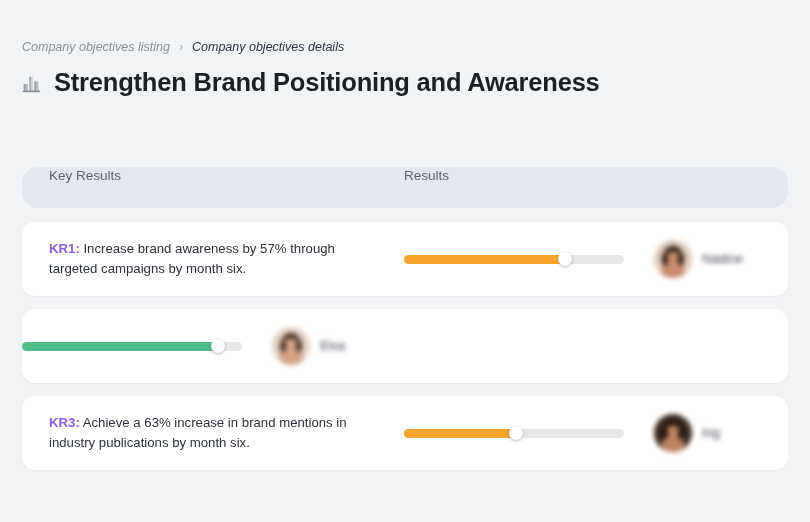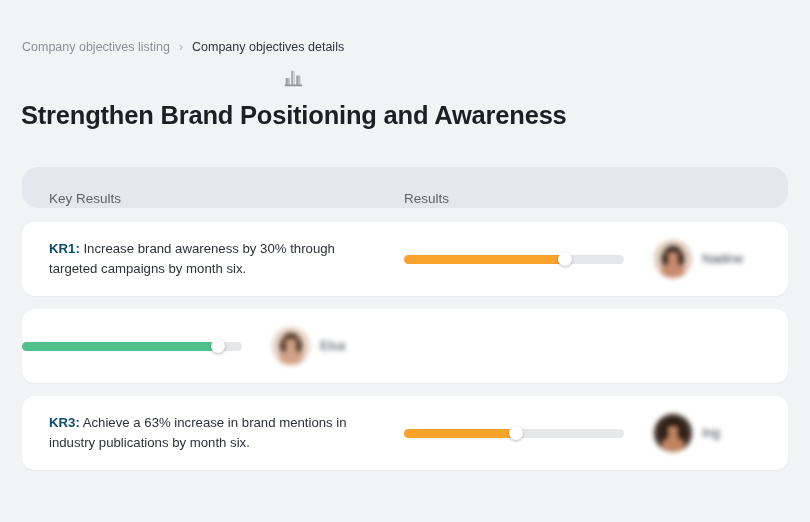--- a/index.html
+++ b/index.html
@@ -25,39 +25,39 @@
 
   
   .breadcrumb {
     position: absolute;
     left: 22px;
     top: 38px;
     display: flex;
     gap: 9px;
     font-size: 12.5px;
     line-height: 18px;
+    font-style: italic;
   }
   .crumb-muted { color: #8b9099; }
   .crumb-current { color: #2d3340; }
   .crumb-sep {
     color: #a9aeb6;
     font-size: 12px;
     display: inline-block;
     transform: translateY(-0.5px);
   }
 
   
   .title-row {
     position: absolute;
     left: 21px;
     top: 65px;
     display: flex;
     align-items: center;
     gap: 11px;
-    flex-direction: column;
   }
   .title-icon {
     width: 22px;
     height: 22px;
     display: block;
     flex: 0 0 auto;
     transform: translateY(2px);
   }
   .page-title {
     font-size: 25.5px;
@@ -82,21 +82,21 @@
   
   .table {
     position: absolute;
     left: 22px;
     top: 167px;
     width: 766px;
   }
 
   .table-head {
     display: flex;
-    align-items: flex-end;
+    align-items: flex-start;
     height: 41px;
     background: #e4e8ee;
     border-radius: 16px;
   }
   .th {
     font-size: 13.5px;
     color: #5d636d;
     line-height: 18px;
   }
   .col-kr   { width: 382px; padding-left: 27px; }
@@ -120,21 +120,21 @@
     padding-left: 27px;
     padding-right: 18px;
   }
   .kr-text {
     font-size: 13.2px;
     line-height: 20px;
     color: #2c313a;
   }
   .kr-label {
     font-weight: 700;
-    color: #0c4a6e;
+    color: #8b5cf6;
   }
 
   
   .status-cell {
     width: 250px;
     display: flex;
     align-items: center;
   }
   .progress {
     position: relative;
@@ -215,21 +215,21 @@
   <div class="table">
 
     <div class="table-head">
       <div class="th col-kr">Key Results</div>
       <div class="th col-stat">Results</div>
     </div>
 
     <div class="rows" id="rows-container">
         <div class="row">
           <div class="kr-cell">
-            <div class="kr-text"><span class="kr-label">KR1:</span><span> Increase brand awareness by 30% through targeted campaigns by month six.</span></div>
+            <div class="kr-text"><span class="kr-label">KR1:</span><span> Increase brand awareness by 57% through targeted campaigns by month six.</span></div>
           </div>
           <div class="status-cell">
             <div class="progress">
               <div class="progress-fill" style="width: 73%; background: rgb(248, 163, 43);"></div>
               <div class="progress-thumb" style="left: 73%;"></div>
             </div>
           </div>
           <div class="owner-cell">
             <div class="avatar">
               <svg class="avatar-img" viewBox="0 0 40 40">

